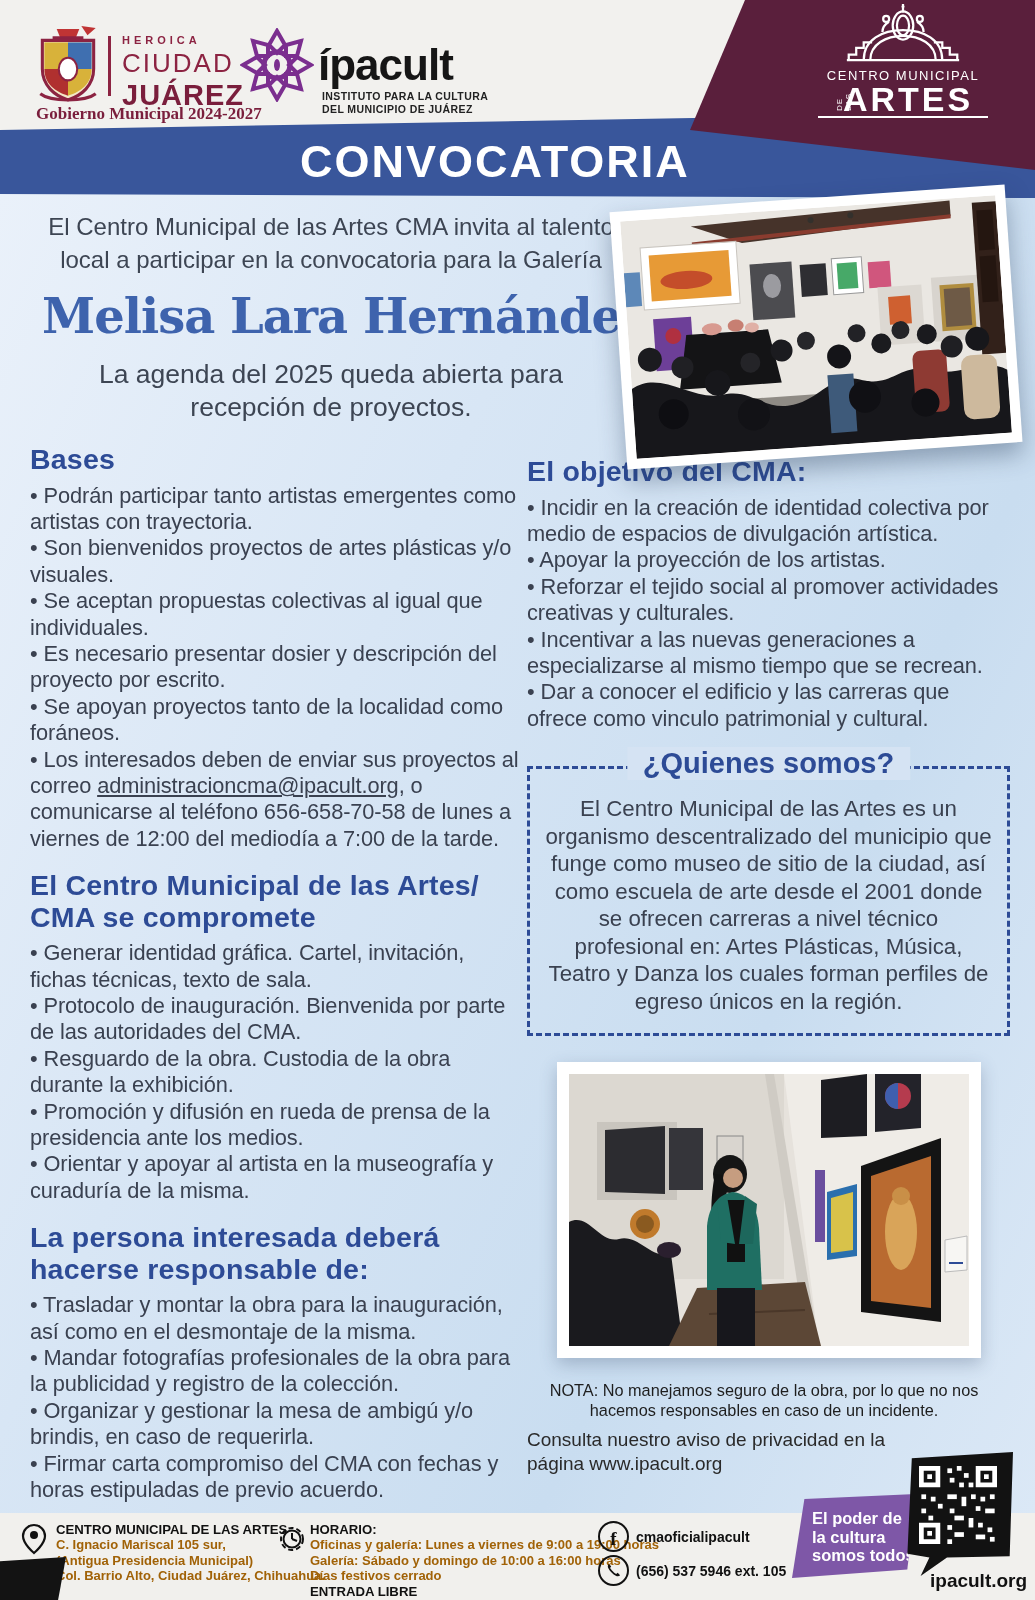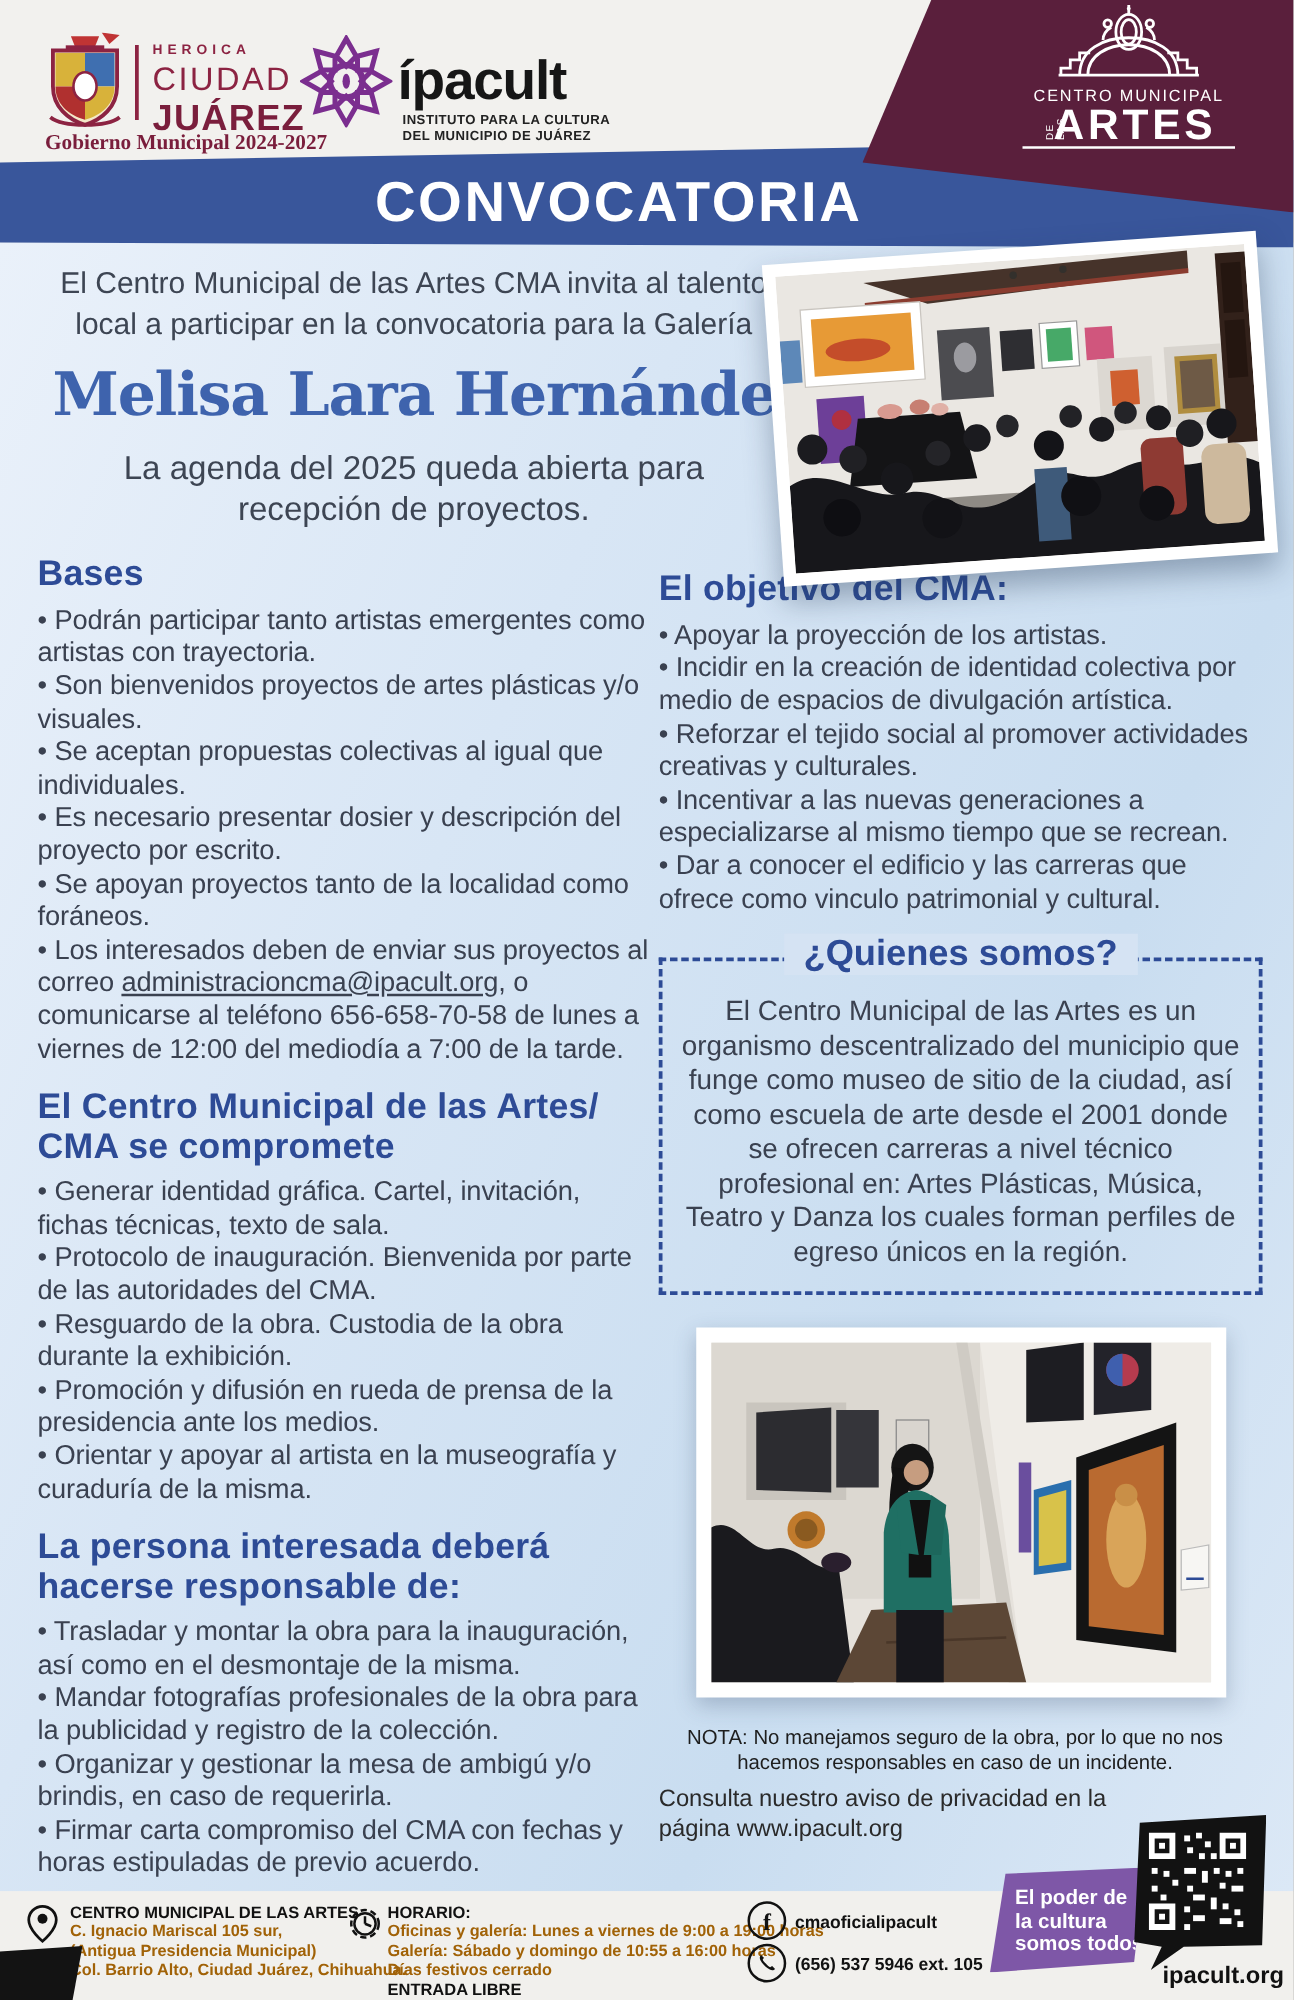--- a/index.html
+++ b/index.html
@@ -271,22 +271,22 @@
           <div class="bullet-item">Organizar y gestionar la mesa de ambigú y/o brindis, en caso de requerirla.</div>
           <div class="bullet-item">Firmar carta compromiso del CMA con fechas y horas estipuladas de previo acuerdo.</div>
         </div>
     </div>
   </div>
 
   <div class="right-col">
     <div class="sec-block">
       <h2 class="sec">El objetivo del CMA:</h2>
       <div>
+          <div class="bullet-item">Incidir en la creación de identidad colectiva por medio de espacios de divulgación artística.</div>
           <div class="bullet-item">Apoyar la proyección de los artistas.</div>
-          <div class="bullet-item">Incidir en la creación de identidad colectiva por medio de espacios de divulgación artística.</div>
           <div class="bullet-item">Reforzar el tejido social al promover actividades creativas y culturales.</div>
           <div class="bullet-item">Incentivar a las nuevas generaciones a especializarse al mismo tiempo que se recrean.</div>
           <div class="bullet-item">Dar a conocer el edificio y las carreras que ofrece como vinculo patrimonial y cultural.</div>
         </div>
     </div>
 
     <div class="quienes-box">
       <div class="quienes-title">¿Quienes somos?</div>
       <div class="quienes-body">El Centro Municipal de las Artes es un organismo descentralizado del municipio que funge como museo de sitio de la ciudad, así como escuela de arte desde el 2001 donde se ofrecen carreras a nivel técnico profesional en: Artes Plásticas, Música, Teatro y Danza los cuales forman perfiles de egreso únicos en la región.</div>
     </div>
@@ -355,21 +355,21 @@
       <svg width="28" height="28" viewBox="0 0 28 28" fill="none" stroke="#111">
         <circle cx="14" cy="14" r="11" stroke-width="2" stroke-dasharray="5 3"></circle>
         <circle cx="14" cy="14" r="8.5" stroke-width="2"></circle>
         <line x1="14" y1="14" x2="14" y2="8" stroke-width="2"></line>
         <line x1="14" y1="14" x2="19" y2="16" stroke-width="2"></line>
       </svg>
     </span>
     <div class="horario">
       <div class="f-name">HORARIO:</div>
       <div class="f-line">Oficinas y galería: Lunes a viernes de 9:00 a 19:00 horas</div>
-      <div class="f-line">Galería: Sábado y domingo de 10:55 a 16:00 horas</div>
+      <div class="f-line">Galería: Sábado y domingo de 10:00 a 16:00 horas</div>
       <div class="f-line">Días festivos cerrado</div>
       <div class="f-name">ENTRADA LIBRE</div>
     </div>
 
     <span class="icon-wrap" style="left:598px;top:8px">
       <span class="icon-circle">
           <span class="fb-f">f</span>
         </span>
     </span>
     <div class="abs social-text" style="left:636px;top:16px">cmaoficialipacult</div>

